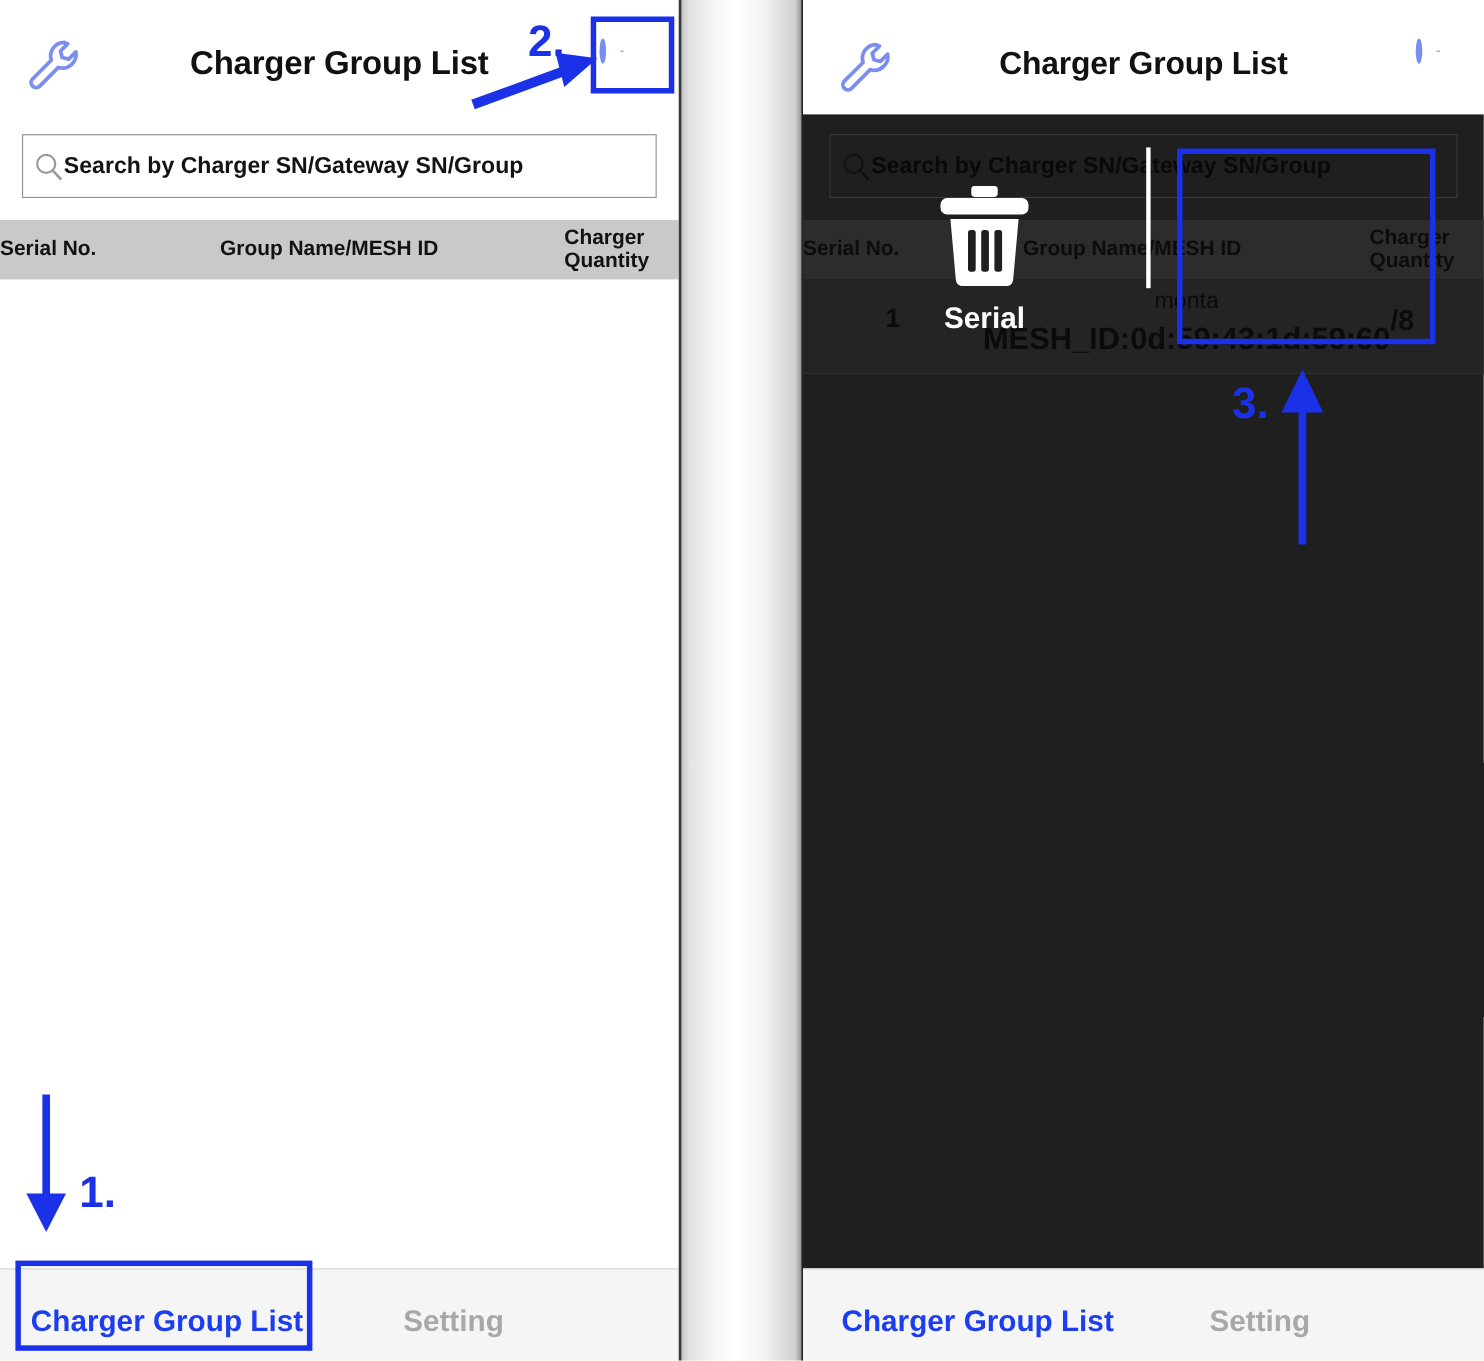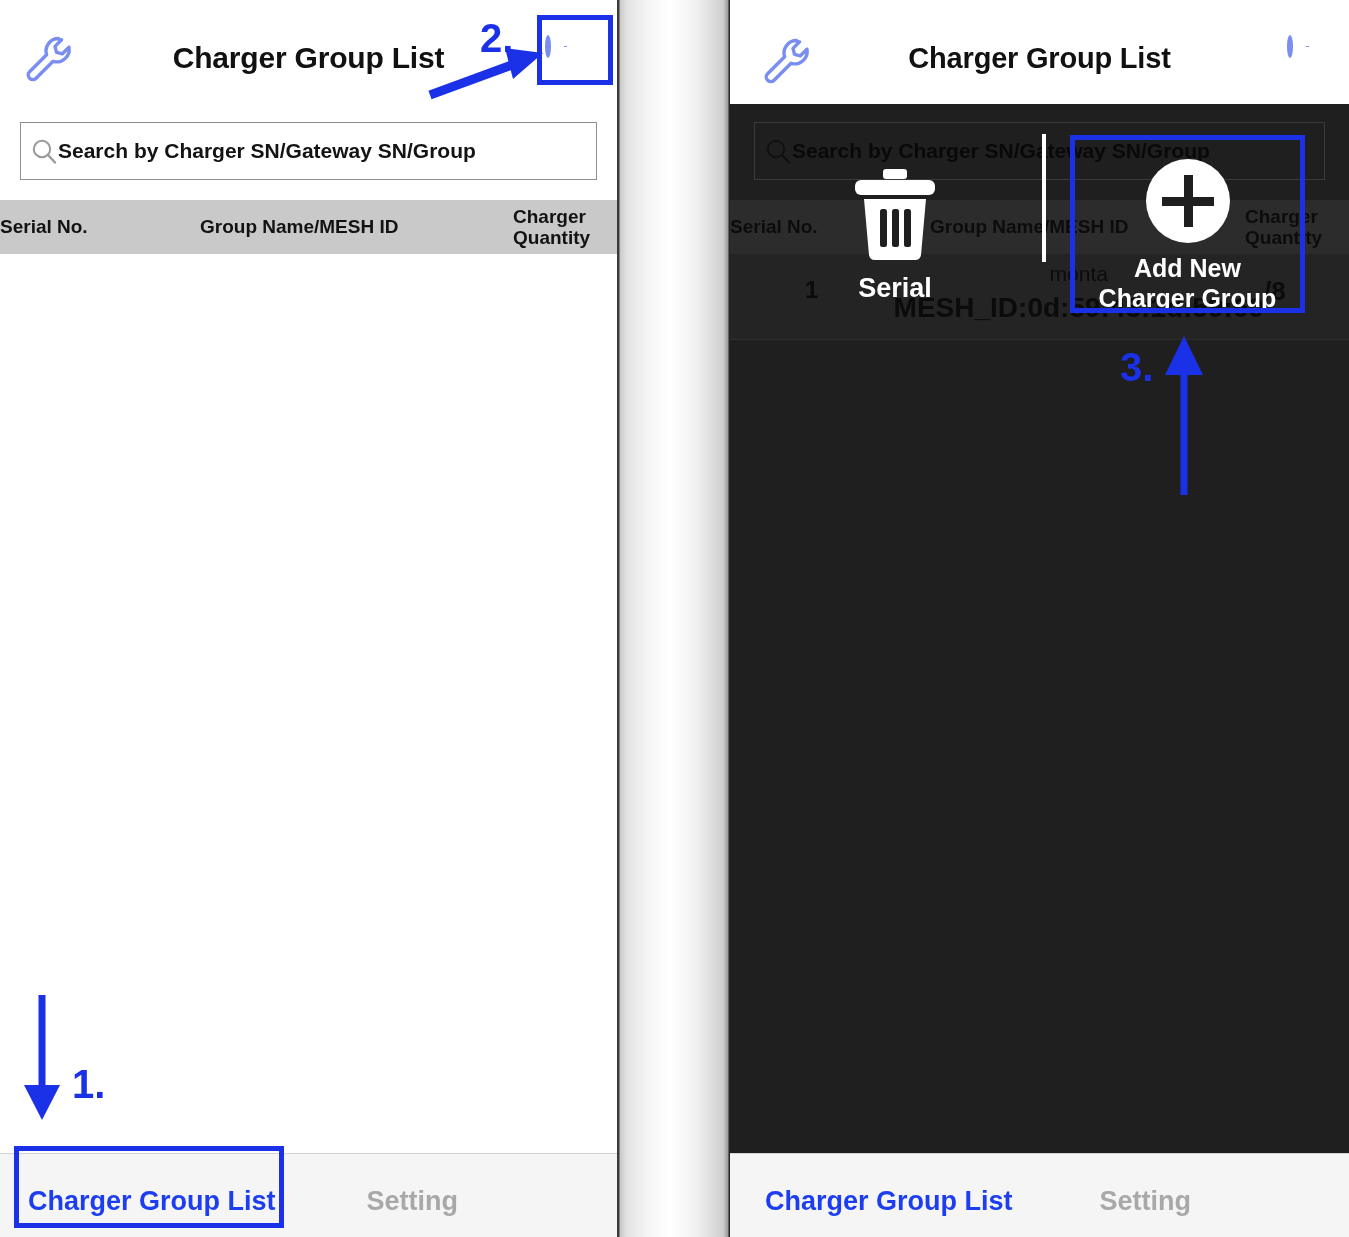--- a/index.html
+++ b/index.html
@@ -424,27 +424,20 @@
           <rect x="2" y="13" width="80" height="15" rx="6" fill="#ffffff"></rect>
           <path d="M11 32 h62 l-5 56 a6 6 0 0 1 -6 5 H22 a6 6 0 0 1 -6 -5 z" fill="#ffffff"></path>
           <rect x="27" y="42" width="7" height="38" rx="2.5" fill="#1f1f1f"></rect>
           <rect x="39" y="42" width="7" height="38" rx="2.5" fill="#1f1f1f"></rect>
           <rect x="51" y="42" width="7" height="38" rx="2.5" fill="#1f1f1f"></rect>
         </svg>
       </span>
       <div class="action-label">Serial</div>
     </div>
 
-    <div class="action-add" style="left:340px;">
-      <span class="add-circle"></span>
-      <div class="add-label">
-        <div>Add New</div>
-        <div>Charger Group</div>
-      </div>
-    </div>
 
     <div class="tabbar">
       <div class="tab tab-active">Charger Group List</div>
       <div class="tab tab-inactive">Setting</div>
     </div>
   </div>
 
   <div class="anno-box" style="left:537px; top:15px; width:76px; height:70px;"></div>
   <div class="anno-box" style="left:14px; top:1146px; width:270px; height:82px;"></div>
   <div class="anno-box" style="left:1070px; top:135px; width:235px; height:178px;"></div>

